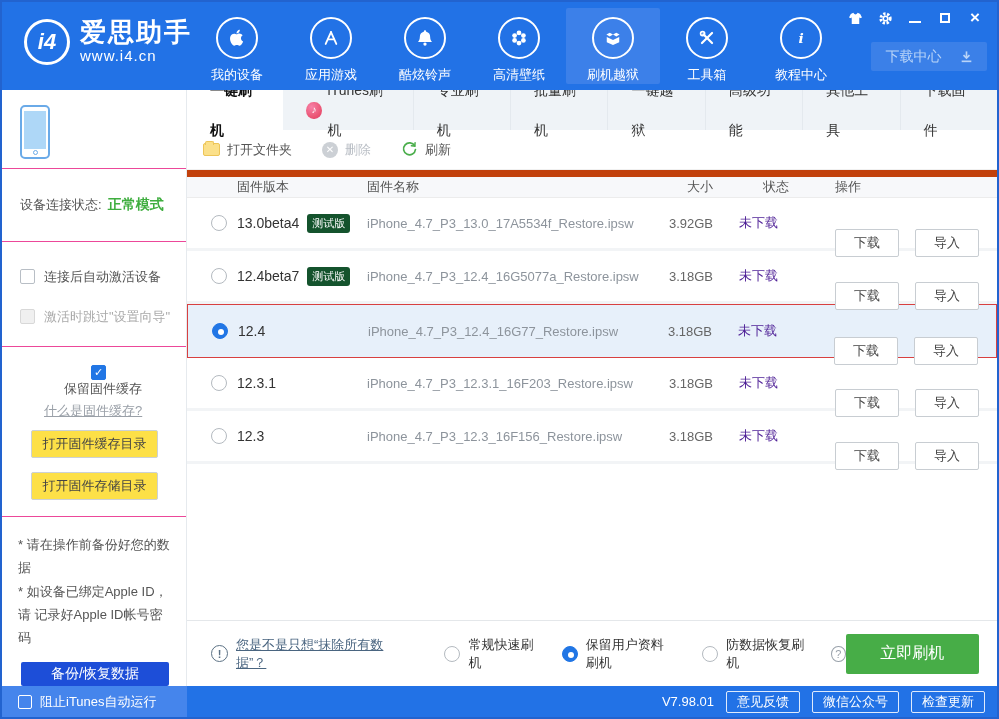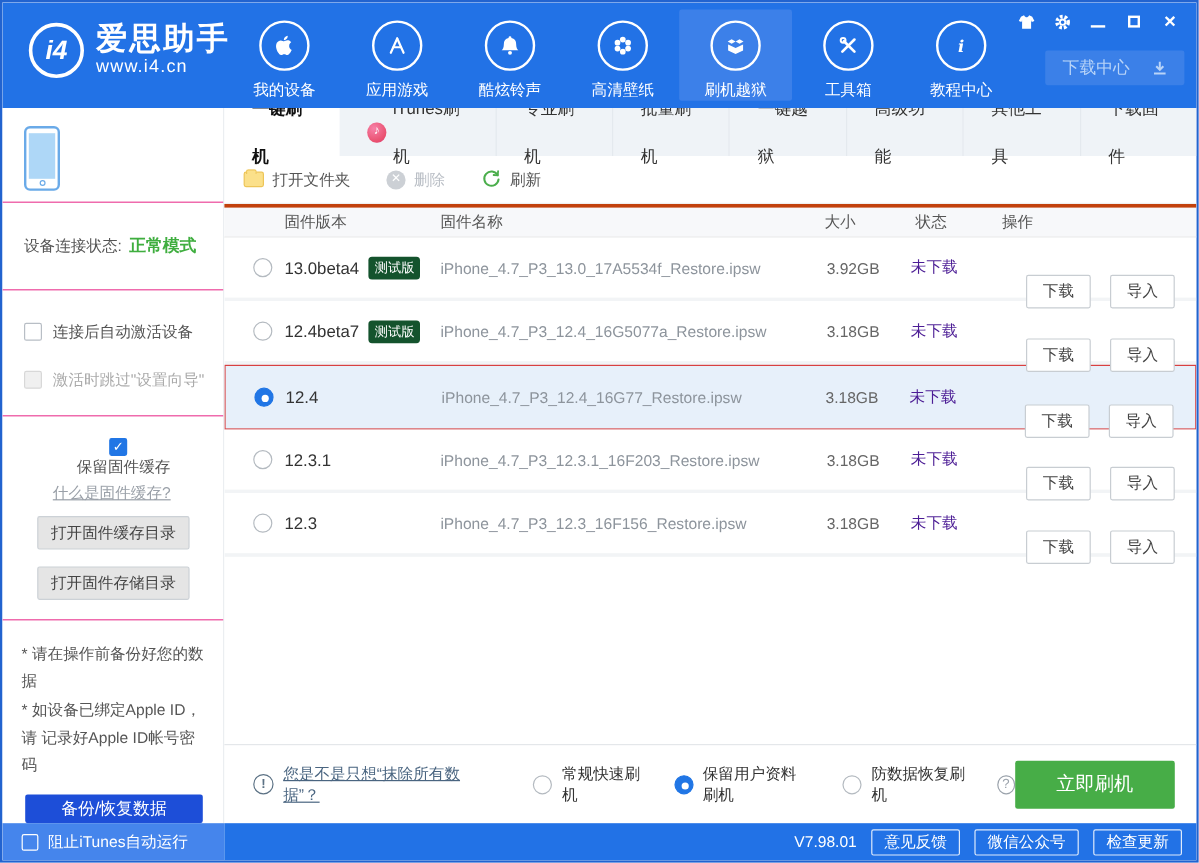--- a/index.html
+++ b/index.html
@@ -41,39 +41,39 @@
   .sb-status b { color:#3fae3f; font-size:14px; margin-left:6px; }
   .sb-checks { height:105px; padding:26px 0 0 18px; }
   .cbrow { display:flex; align-items:center; margin-bottom:22px; cursor:pointer; color:#555; }
   .cb { width:15px; height:15px; border:1px solid #b8bec5; background:#fff; border-radius:2px; margin-right:9px; flex:0 0 auto; display:flex; align-items:center; justify-content:center; }
   .cb.checked { background:#2176e5; border-color:#2176e5; color:#fff; font-size:11px; }
   .cb.checked::after { content:"✓"; }
   .cb.disabled { background:#f0f0f0; border-color:#d8d8d8; }
   .cbrow.disabled { color:#aaa; }
   .sb-cache { padding:18px 0 16px 18px; }
   .cache-link { display:inline-block; margin:4px 0 10px 24px; color:#9aa0a8; text-decoration:underline; cursor:pointer; }
-  .sb-btn { display:block; width:127px; height:28px; margin:0 10px 14px 11px; background:#e5e5e5; border:1px solid #ccd1d6; border-radius:2px; font-size:13px; color:#444; cursor:pointer; font-family:inherit; }
+  .sb-btn { display:block; width:127px; height:28px; margin:0 10px 14px 11px; background:#fde047; border:1px solid #ccd1d6; border-radius:2px; font-size:13px; color:#444; cursor:pointer; font-family:inherit; }
   .sb-notes { padding:16px 14px 0 16px; color:#555; line-height:23px; border-bottom:none; }
   .sb-notes div { margin-bottom:1px; }
   .backup-btn { width:148px; height:28px; margin:12px 0 0 19px; background:#1d4ed8; border:none; border-radius:2px; color:#fff; font-size:14px; cursor:pointer; font-family:inherit; }
 
   
   .main { flex:1; display:flex; flex-direction:column; min-width:0; background:#fff; }
   .tabbar { height:40px; background:#eff3f7; display:flex; flex:0 0 auto; }
   .tab { height:40px; line-height:40px; padding:0 23px; color:#333; font-size:14px; cursor:pointer; border-right:1px solid #e4e9ee; display:flex; align-items:center; gap:6px; }
   .tab.active { background:#fff; font-weight:bold; color:#111; border-right:none; }
   .itunes-ic { width:17px; height:17px; border-radius:50%; background:radial-gradient(circle at 35% 30%, #f781a8, #e94f6e 70%, #d63384); color:#fff; font-size:10px; display:flex; align-items:center; justify-content:center; }
   .toolbar { height:40px; display:flex; align-items:center; padding-left:16px; gap:30px; border-bottom:1px solid #f0f0f0; flex:0 0 auto; }
   .tool { display:flex; align-items:center; gap:7px; cursor:pointer; color:#555; }
   .tool.disabled { color:#b9bec5; cursor:default; }
   .folder-ic { width:17px; height:13px; background:#fbe08a; border:1px solid #edc558; border-radius:2px; position:relative; }
   .folder-ic::before { content:""; position:absolute; top:-3px; left:1px; width:7px; height:3px; background:#fbe08a; border:1px solid #edc558; border-bottom:none; border-radius:2px 2px 0 0; }
   .del-ic { width:16px; height:16px; border-radius:50%; background:#ccd0d5; color:#fff; font-size:10px; display:flex; align-items:center; justify-content:center; }
 
-  .thead { height:28px; background:#f7f8fa; border-top:3px solid #c2410c; border-bottom:1px solid #ececec; display:flex; align-items:center; padding:0 18px 0 24px; color:#555; flex:0 0 auto; }
+  .thead { height:28px; background:#f7f8fa; border-top:7px solid #c2410c; border-bottom:1px solid #ececec; display:flex; align-items:center; padding:0 18px 0 24px; color:#555; flex:0 0 auto; }
   .th-sp { width:26px; }
   .th-version { width:130px; }
   .th-name { flex:1; }
   .th-size { width:60px; text-align:right; }
   .th-gap1 { width:26px; }
   .th-status { width:50px;text-align:right; }
   .th-gap2 { width:46px; }
   .th-action { width:144px; }
 
   .rows { flex:1; overflow:hidden; }
@@ -83,21 +83,21 @@
   .radio.checked { background:#2176e5; border-color:#2176e5; }
   .radio.checked::after { content:""; position:absolute; left:5px; top:5px; width:6px; height:6px; background:#fff; border-radius:50%; }
   .cell-version { width:130px; display:flex; align-items:center; gap:8px; }
   .ver { font-size:14px; color:#333; }
   .badge { background:#14532d; color:#fff; font-size:11px; padding:2px 5px; border-radius:3px; white-space:nowrap; }
   .fname { flex:1; color:#8d949c; font-size:13px; overflow:hidden; white-space:nowrap; }
   .fsize { width:60px; text-align:right; color:#666; }
   .gap1 { width:26px; }
   .fstatus { width:50px; color:#4c1d95; }
   .gap2 { width:46px; }
-  .ops { width:124px; display:flex; gap:16px;margin-top:40px; }
+  .ops { width:144px; display:flex; gap:16px;margin-top:40px; }
   .op-btn { width:64px; height:28px; background:#fff; border:1px solid #c8cdd2; border-radius:2px; font-size:13px; color:#444; cursor:pointer; font-family:inherit; }
 
   .flashbar { height:66px; border-top:1px solid #e4e7ea; display:flex; align-items:center; padding:0 18px 0 24px; flex:0 0 auto; }
   .alert-ic { width:17px; height:17px; border:1px solid #5c7285; border-radius:50%; color:#5c7285; font-size:11px; font-weight:bold; display:flex; align-items:center; justify-content:center; flex:0 0 auto; }
   .hint-link { margin-left:8px; color:#4a6580; text-decoration:underline; cursor:pointer; }
   .flash-opts { display:flex; gap:26px; margin-left:46px; align-items:center; }
   .opt { display:flex; align-items:center; gap:8px; cursor:pointer; }
   .q-ic { width:16px; height:16px; border:1px solid #9aa2ab; border-radius:50%; color:#9aa2ab; font-size:11px; display:flex; align-items:center; justify-content:center; margin-left:-16px; }
   .flash-btn { margin-left:auto; width:146px; height:40px; background:#47ad47; border:none; border-radius:2px; color:#fff; font-size:16px; cursor:pointer; font-family:inherit; }
 

